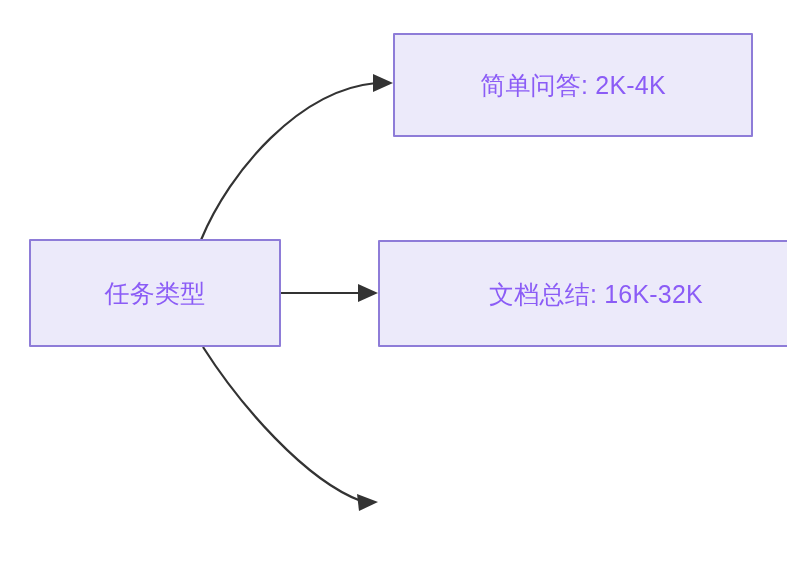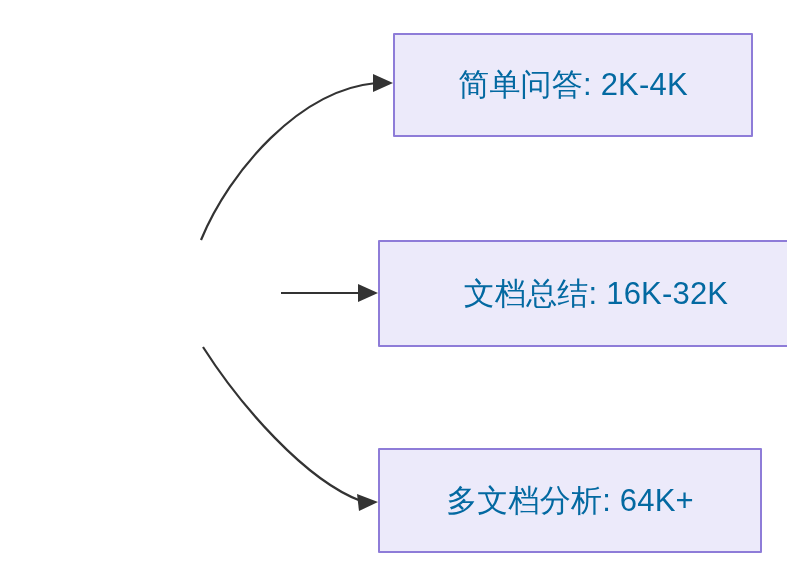--- a/index.html
+++ b/index.html
@@ -31,23 +31,23 @@
     box-sizing: border-box;
     background: #ECEAFA;
     border: 2px solid #8E7CD8;
     border-radius: 1px;
     display: flex;
     align-items: center;
     justify-content: center;
     text-align: center;
   }
   .node-label {
-    font-size: 31px;
+    font-size: 25px;
     line-height: 1.2;
-    color: #0369a1;
+    color: #8b5cf6;
     letter-spacing: 0.2px;
     white-space: nowrap;
     font-weight: 400;
   }
   #node-root {
     left: 29px;
     top: 239px;
     width: 252px;
     height: 108px;
   }
@@ -96,26 +96,26 @@
       <path class="edge-path" d="M 281,293 L 362,293"></path>
       <polygon class="arrow-head" points="378,293 358,284 358,302"></polygon>
     </g>
 
     <g>
       <path class="edge-path" d="M 203,347 C 240,405 305,480 361,501"></path>
       <polygon class="arrow-head" points="378,502 357,494 359,511"></polygon>
     </g>
   </svg>
 
+  <div class="node" id="node-root">
+    <span class="node-label">任务类型</span>
+  </div>
 
   <div class="node" id="node-simple-qa">
     <span class="node-label">简单问答: 2K-4K</span>
   </div>
 
   <div class="node" id="node-doc-summary">
     <span class="node-label">文档总结: 16K-32K</span>
   </div>
 
-  <div class="node" id="node-multidoc">
-    <span class="node-label">多文档分析: 64K+</span>
-  </div>
 
 </div>
 
 </body></html>

